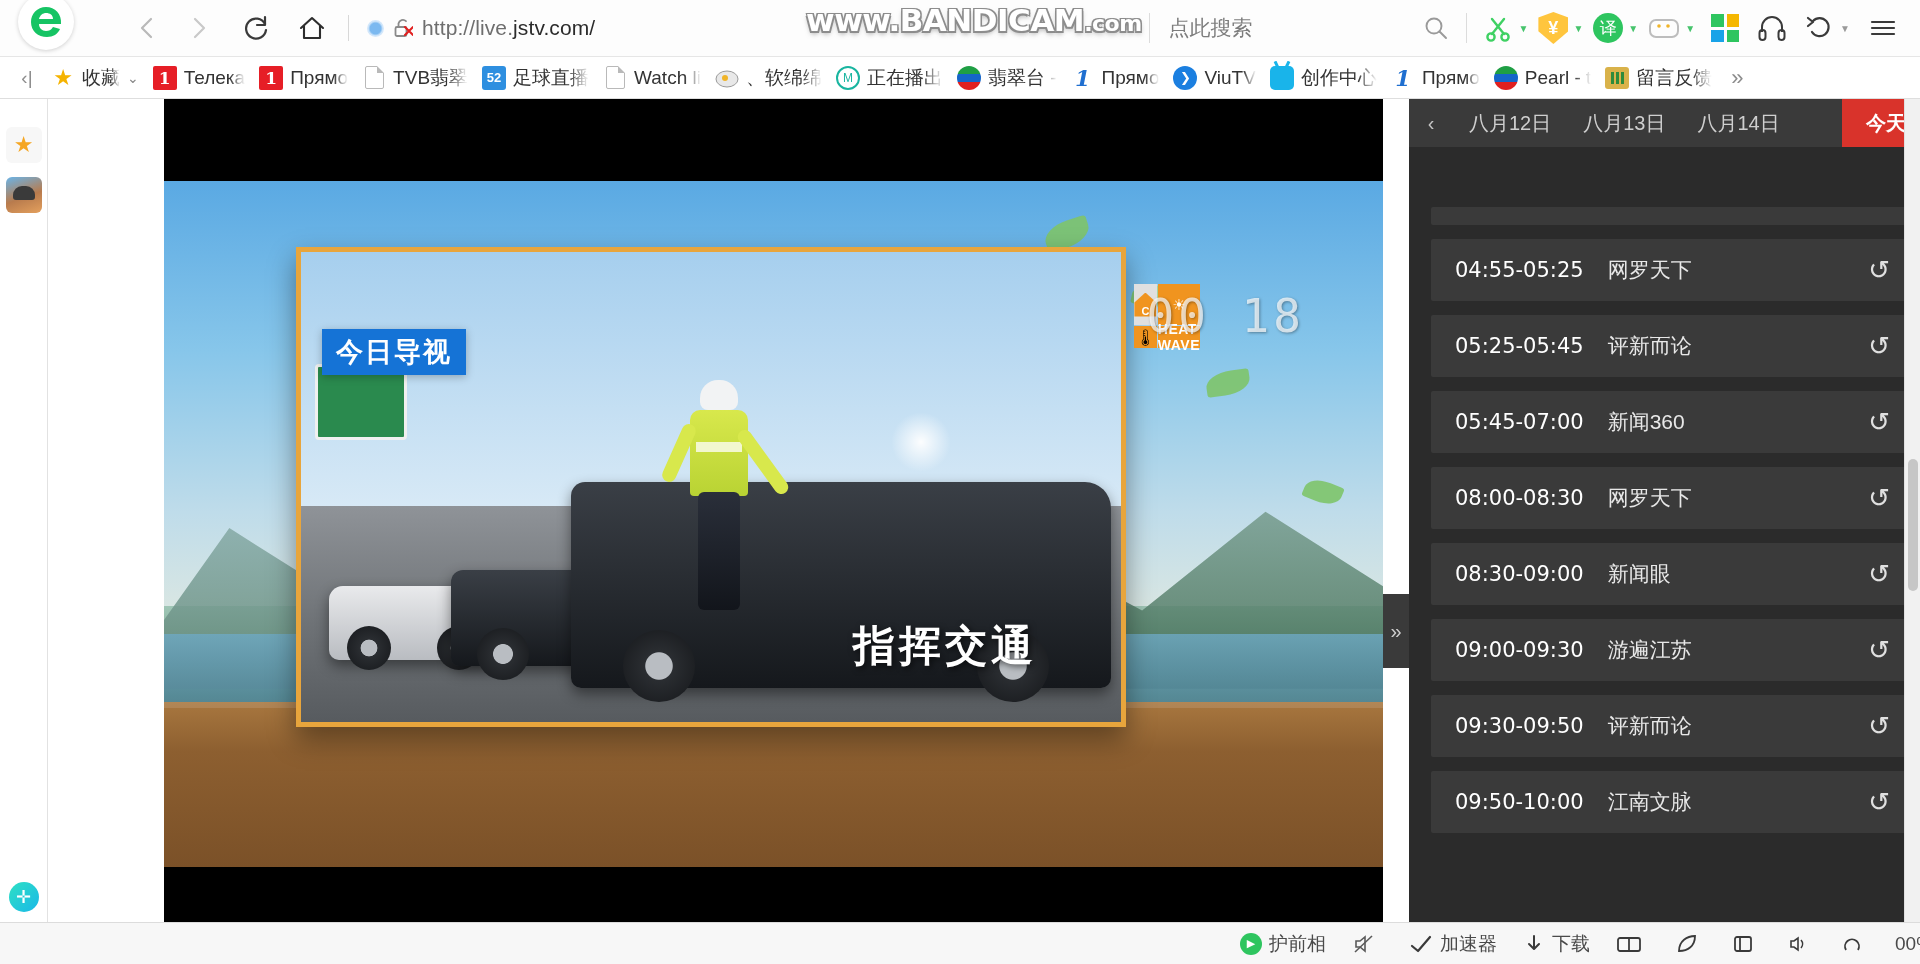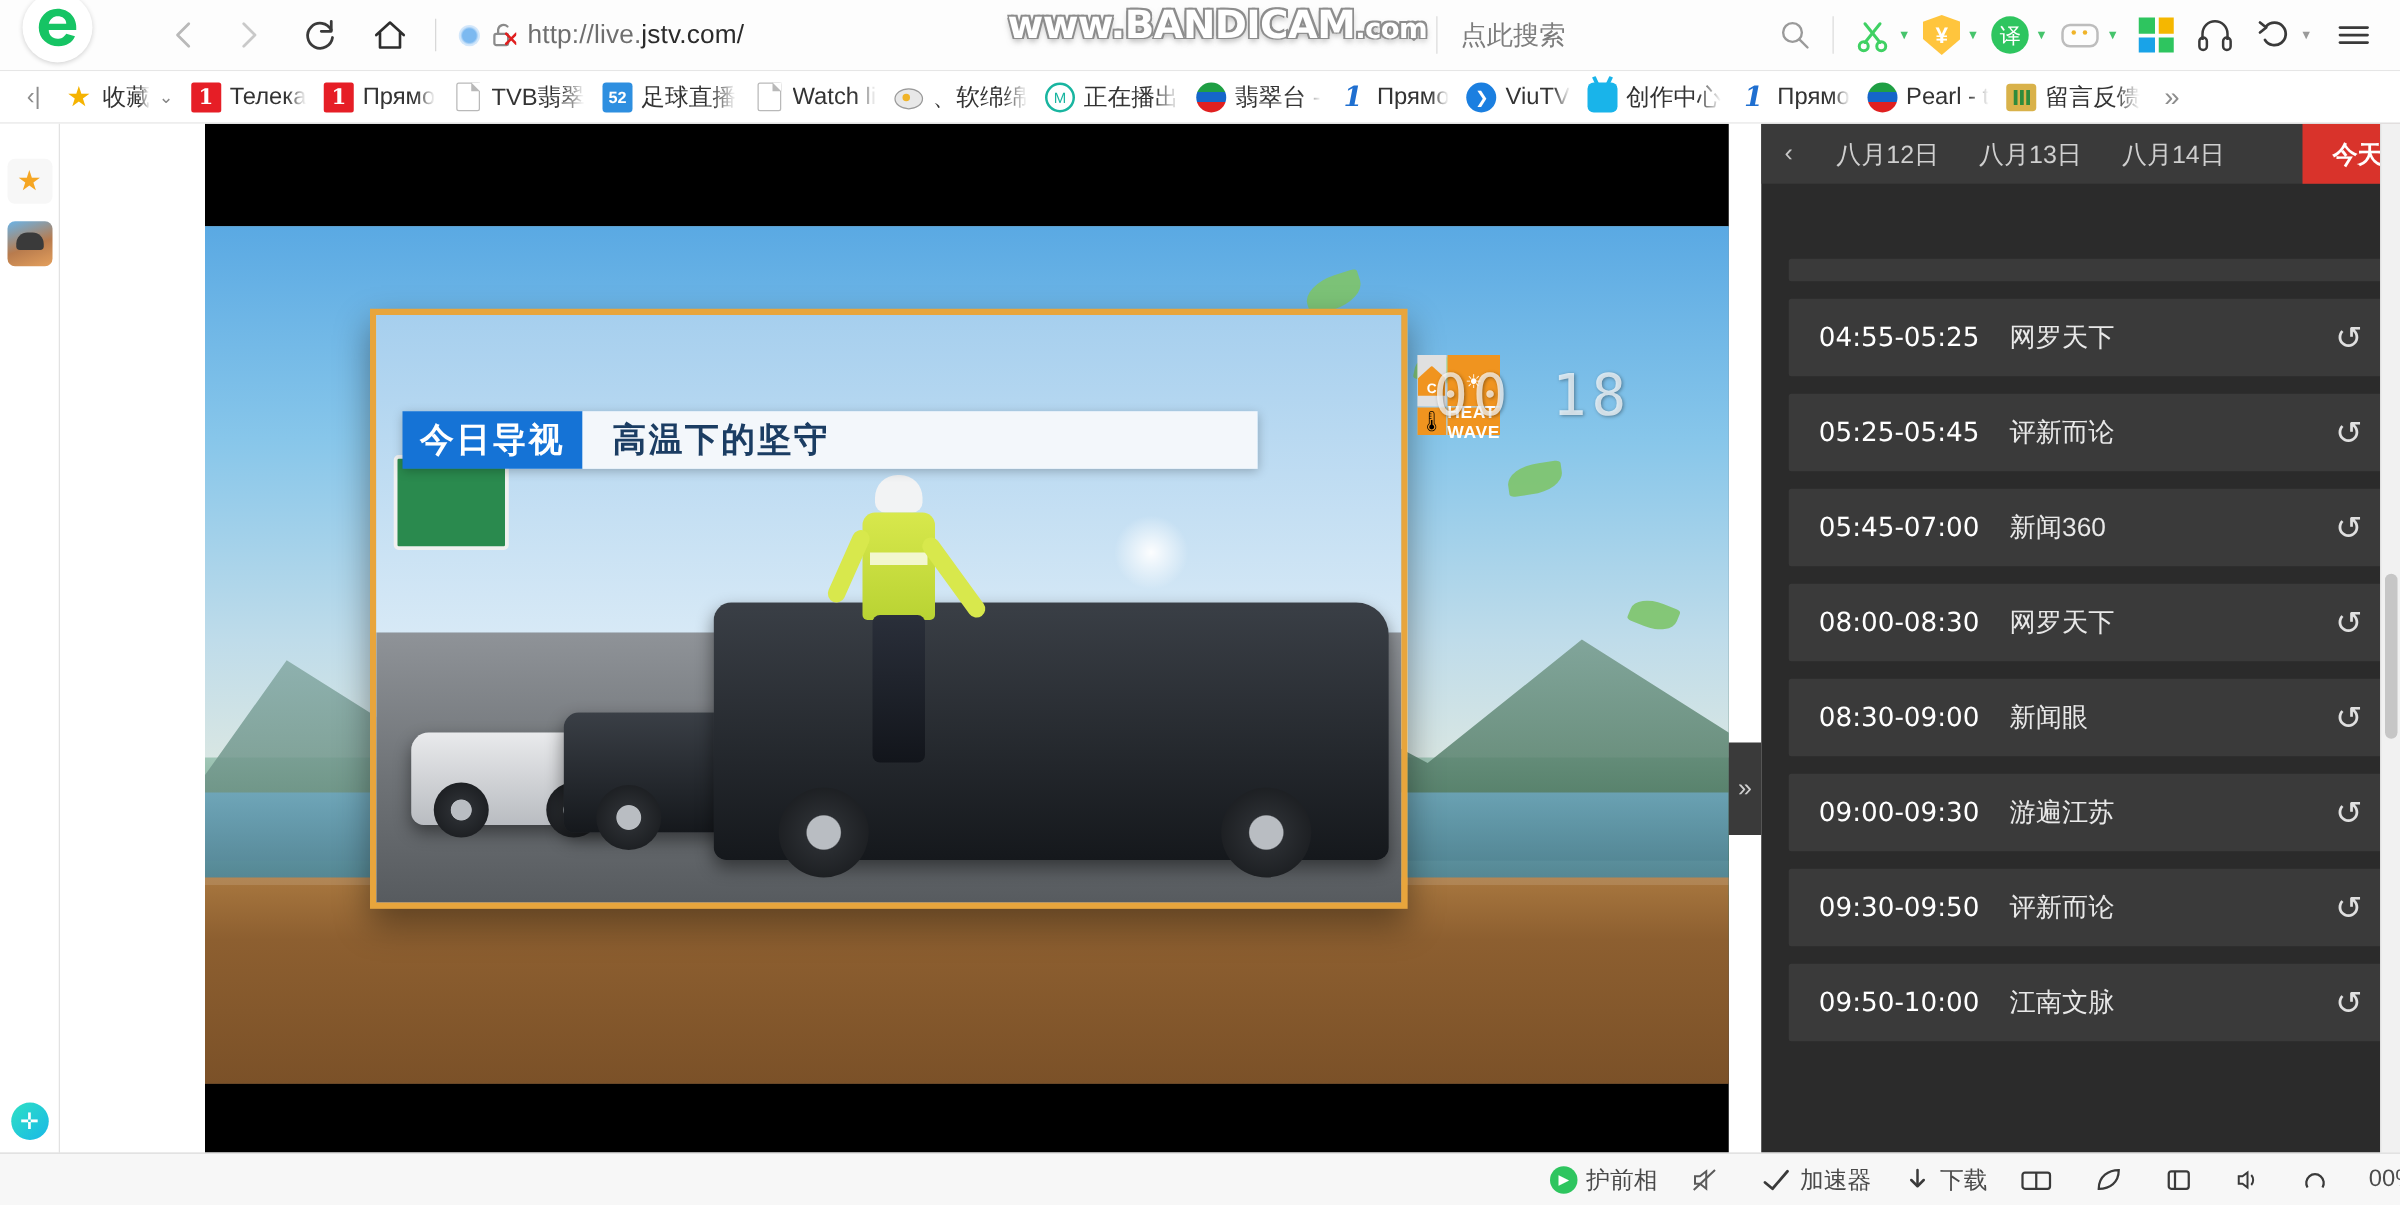--- a/index.html
+++ b/index.html
@@ -842,26 +842,26 @@
             <span class="wheel" style="left:52px"></span>
             <span class="wheel" style="right:62px"></span>
           </div>
           <div class="officer-body">
             <span class="of-helmet"></span>
             <span class="of-vest"></span>
             <span class="of-arm l"></span>
             <span class="of-arm r"></span>
             <span class="of-legs"></span>
           </div>
+          <div class="tv-caption">指挥交通</div>
         </div>
 
 
         <div class="guide-banner">
           <span class="guide-tag">今日导视</span>
-          <span class="guide-title">高温下的坚守</span>
         </div>
 
         <div class="heat-badge">
           <span class="hb-a">
               <span class="house">C</span>
             </span>
           <span class="hb-b">☀</span>
           <span class="hb-c">🌡</span>
           <span class="hb-d">HEAT WAVE</span>
         </div>

